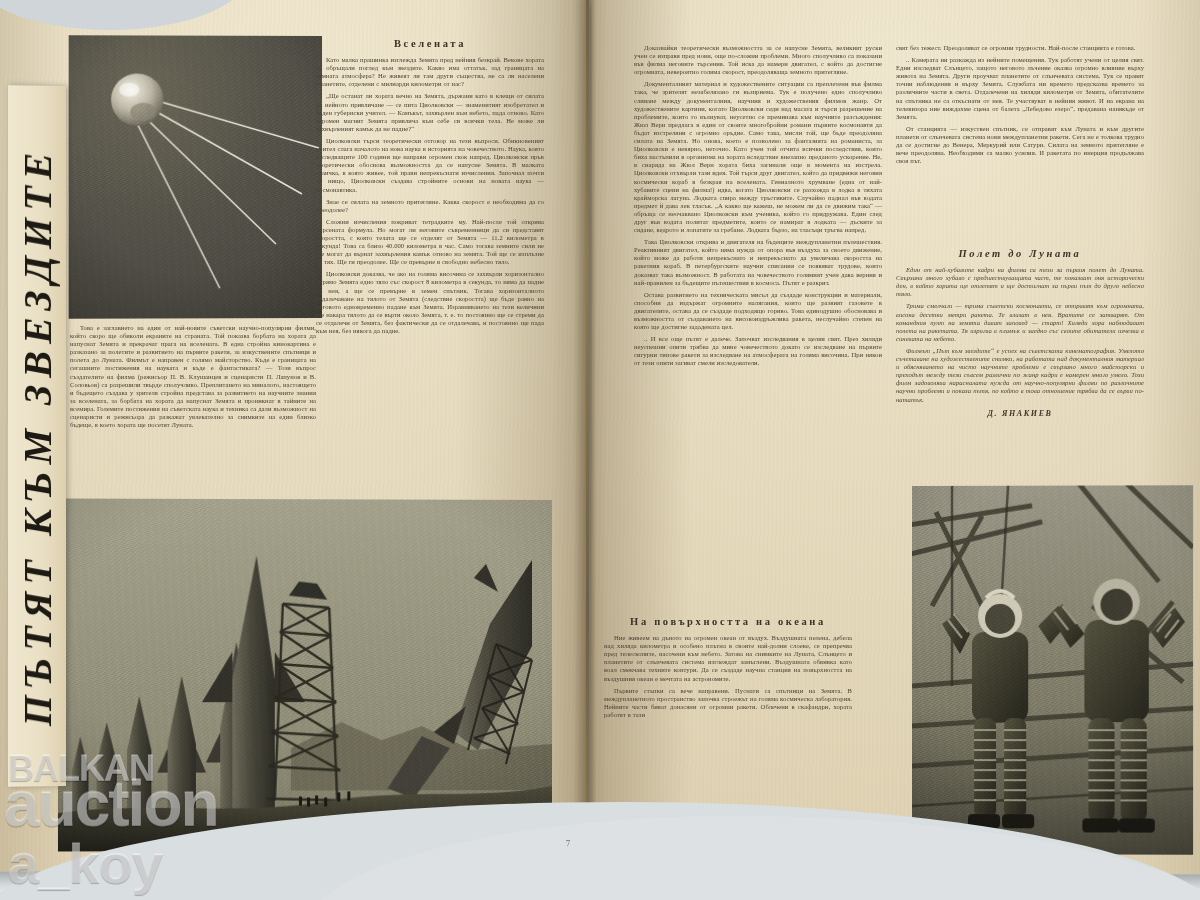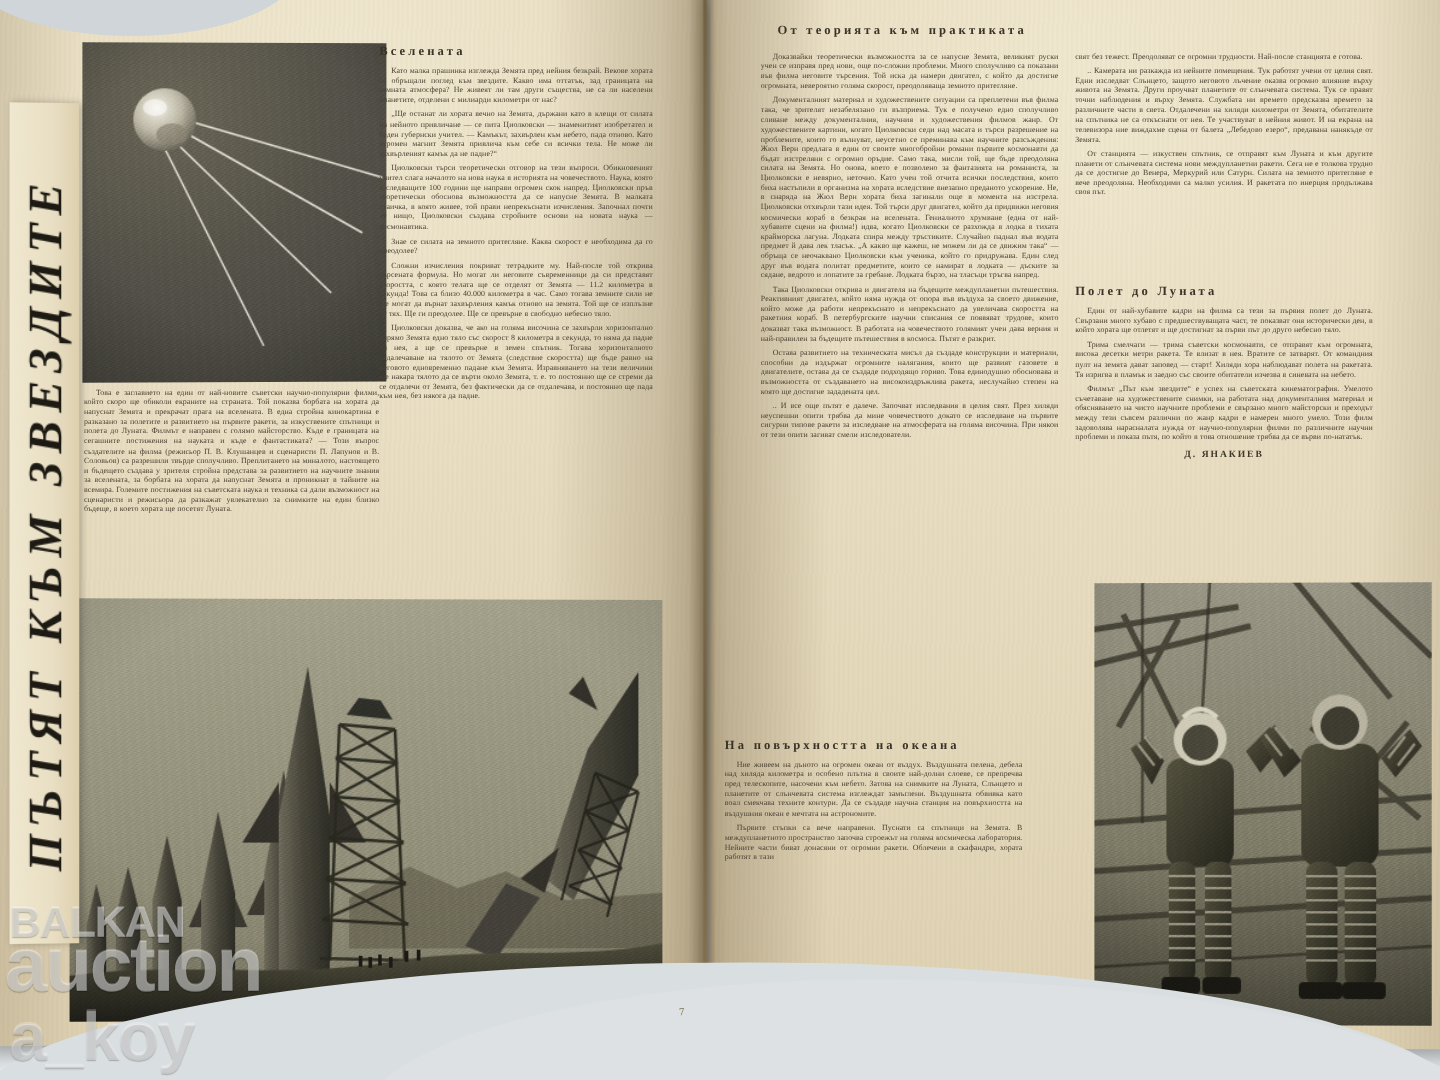--- a/index.html
+++ b/index.html
@@ -75,20 +75,21 @@
 
   
   .topcorner{
     position:absolute;left:-30px;top:-40px;width:280px;height:70px;
     background:#cfd5d9;border-radius:0 0 60% 60%/0 0 100% 100%;
     z-index:11;
   }
 
   
   .sect-head{
+    text-align:center;
     font-size:10.5px;
     letter-spacing:2.6px;
     font-weight:bold;
     color:#3a3327;
     margin:0 0 8px 0;
     font-family:"Liberation Serif", serif;
   }
   .col{
     position:absolute;
     font-size:6.6px;
@@ -331,23 +332,20 @@
       </svg>
       <div class="grain"></div>
       <div class="vign"></div>
     </div>
 
     <div class="page right">
       <div class="paper-tex"></div>
       <div class="page-shade-r"></div>
     </div>
 
-    <div class="col" id="right-heading-col" style="left:634px;top:22px;width:546px;height:16px;z-index:9;">
-      <div class="sect-head" style="text-align:left;padding-left:14px;">От теорията към практиката</div>
-    </div>
 
     <div class="col" id="right-col-1" style="left:634px;top:44px;width:248px;height:430px;z-index:9;">
       <p>Доказвайки теоретически възможността за се напусне Земята, великият руски учен се изправя пред нови, още по-сложни проблеми. Много сполучливо са показани във филма неговите търсения. Той иска да намери двигател, с който да достигне огромната, невероятно голяма скорост, преодоляваща земното притегляне.</p>
       <p>Документалният материал и художествените ситуации са преплетени във филма така, че зрителят незабелязано ги възприема. Тук е получено едно сполучливо сливане между документалния, научния и художествения филмов жанр. От художествените картини, когато Циолковски седи над масата и търси разрешение на проблемите, които го вълнуват, неусетно се преминава към научните разсъждения: Жюл Верн предлага в един от своите многобройни романи първите космонавти да бъдат изстреляни с огромно оръдие. Само така, мисли той, ще бъде преодоляна силата на Земята. Но онова, което е позволено за фантазията на романиста, за Циолковски е невярно, неточно. Като учен той отчита всички последствия, които биха настъпили в организма на хората вследствие внезапно преданото ускорение. Не, в снаряда на Жюл Верн хората биха загинали още в момента на изстрела. Циолковски отхвърли тази идея. Той търси друг двигател, който да придвижи неговия космически кораб в безкрая на вселената. Гениалното хрумване (една от най-хубавите сцени на филма!) идва, когато Циолковски се разхожда в лодка в тихата крайморска лагуна. Лодката спира между тръстиките. Случайно паднал във водата предмет й дава лек тласък. „А какво ще кажеш, не можем ли да се движим така“ — обръща се неочаквано Циолковски към ученика, който го придружава. Един след друг във водата политат предметите, които се намират в лодката — дъските за сядане, ведрото и лопатите за гребане. Лодката бързо, на тласъци тръгва напред.</p>
       <p>Така Циолковски открива и двигателя на бъдещите междупланетни пътешествия. Реактивният двигател, който няма нужда от опора във въздуха за своето движение, който може да работи непрекъснато и непрекъснато да увеличава скоростта на ракетния кораб. В петербургските научни списания се появяват трудове, които доказват така възможност. В работата на човечеството голямият учен дава верния и най-правилен за бъдещите пътешествия в космоса. Пътят е разкрит.</p>
       <p>Остава развитието на техническата мисъл да създаде конструкции и материали, способни да издържат огромните налягания, които ще развият газовете в двигателите, остава да се създаде подходящо гориво. Това единодушно обосновава и възможността от създаването на високоиздръжлива ракета, неслучайно степен на която ще достигне зададената цел.</p>
       <p>.. И все още пътят е далече. Започват изследвания в целия свят. През хиляди неуспешни опити трябва да мине човечеството докато се изследване на първите сигурни типове ракети за изследване на атмосферата на голяма височина. При някои от тези опити загиват смели изследователи.</p>
     </div>
 
     <div class="col" id="right-col-1b" style="left:604px;top:618px;width:248px;height:220px;z-index:9;">
@@ -355,21 +353,21 @@
       <p>Ние живеем на дъното на огромен океан от въздух. Въздушната пелена, дебела над хиляда километра и особено плътна в своите най-долни слоеве, се препречва пред телескопите, насочени към небето. Затова на снимките на Луната, Слънцето и планетите от слънчевата система изглеждат замъглени. Въздушната обвивка като воал смекчава техните контури. Да се създаде научна станция на повърхността на въздушния океан е мечтата на астрономите.</p>
       <p>Първите стъпки са вече направени. Пуснати са спътници на Земята. В междупланетното пространство започва строежът на голяма космическа лаборатория. Нейните части биват донасяни от огромни ракети. Облечени в скафандри, хората работят в тази</p>
     </div>
 
     <div class="col" id="right-col-2" style="left:896px;top:44px;width:248px;height:196px;z-index:9;">
       <p class="noind">свят без тежест. Преодоляват се огромни трудности. Най-после станцията е готова.</p>
       <p>.. Камерата ни разкажда из нейните помещения. Тук работят учени от целия свят. Едни изследват Слънцето, защото неговото лъчение оказва огромно влияние върху живота на Земята. Други проучват планетите от слънчевата система. Тук се правят точни наблюдения и върху Земята. Службата ни времето предсказва времето за различните части в света. Отдалечени на хиляди километри от Земята, обитателите на спътника не са откъснати от нея. Те участвуват в нейния живот. И на екрана на телевизора ние виждахме сцена от балета „Лебедово езеро“, предавана нанякъде от Земята.</p>
       <p>От станцията — изкуствен спътник, се отправят към Луната и към другите планети от слънчевата система нови междупланетни ракети. Сега не е толкова трудно да се достигне до Венера, Меркурий или Сатурн. Силата на земното притегляне е вече преодоляна. Необходими са малко усилия. И ракетата по инерция продължава своя път.</p>
     </div>
 
-    <div class="col" id="right-col-2b" style="left:896px;top:240px;width:248px;height:240px;z-index:9;">
+    <div class="col" id="right-col-2b" style="left:896px;top:250px;width:248px;height:240px;z-index:9;font-style:italic;">
       <div class="sect-head">Полет до Луната</div>
       <p>Един от най-хубавите кадри на филма са тези за първия полет до Луната. Свързани много хубаво с предшествуващата част, те показват оня исторически ден, в който хората ще отлетят и ще достигнат за първи път до друго небесно тяло.</p>
       <p>Трима смелчаги — трима съветски космонавти, се отправят към огромната, висока десетки метри ракета. Те влизат в нея. Вратите се затварят. От командния пулт на земята дават заповед — старт! Хиляди хора наблюдават полета на ракетата. Тя изригва в пламък и заедно със своите обитатели изчезва в синевата на небето.</p>
       <p>Филмът „Път към звездите“ е успех на съветската кинематография. Умелото съчетаване на художествените снимки, на работата над документалния материал и обясняването на чисто научните проблеми е свързано много майсторски и преходът между тези съвсем различни по жанр кадри е намерен много умело. Този филм задоволява нарасналата нужда от научно-популярни филми по различните научни проблеми и показа пътя, по който в това отношение трябва да се върви по-нататък.</p>
       <div class="byline">Д. ЯНАКИЕВ</div>
     </div>
 
     <div class="photo" id="photo-cosmonauts">
       <svg width="280" height="368" viewBox="0 0 280 368" style="position:absolute;inset:0;">
         <defs>

